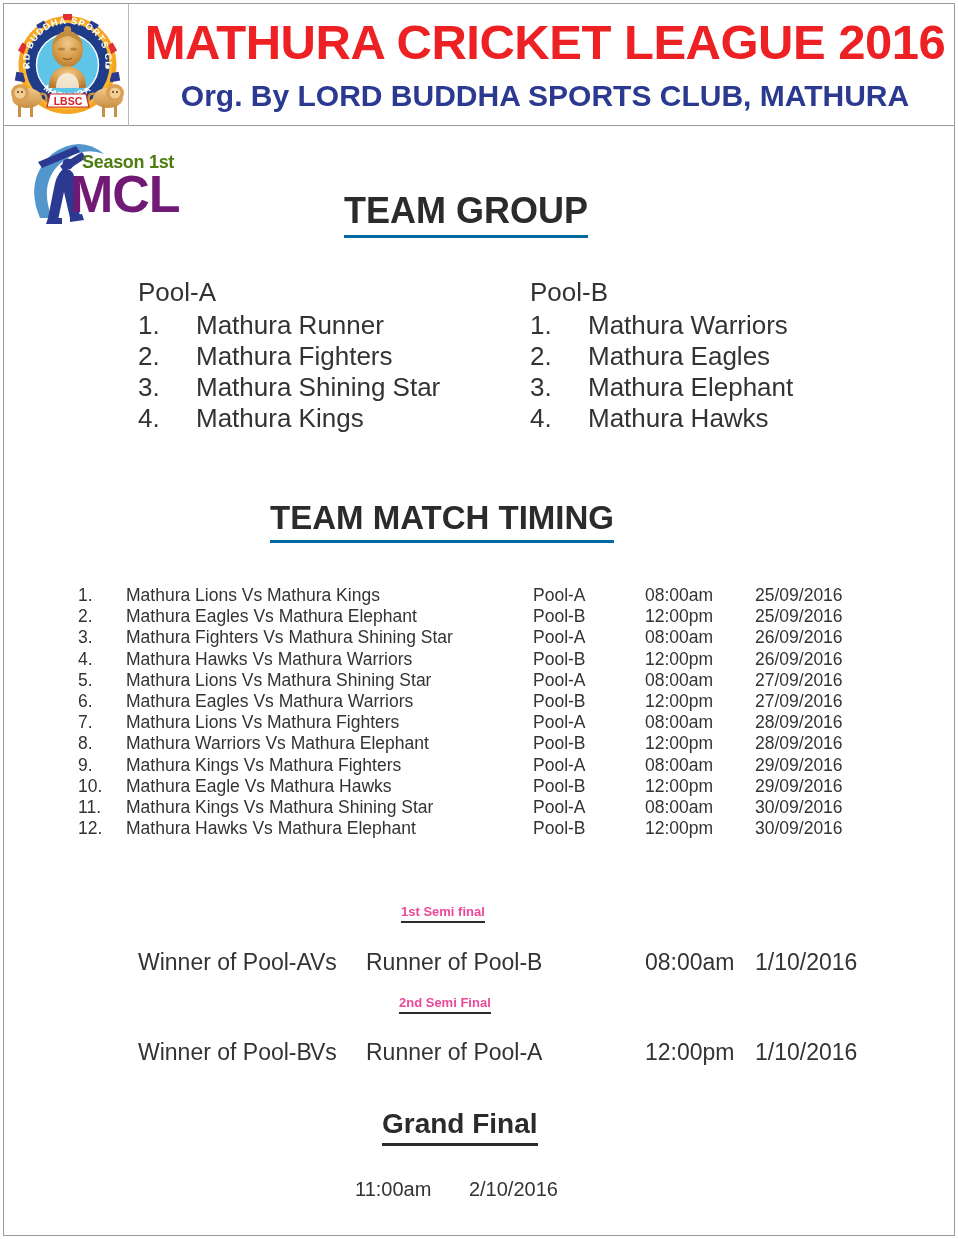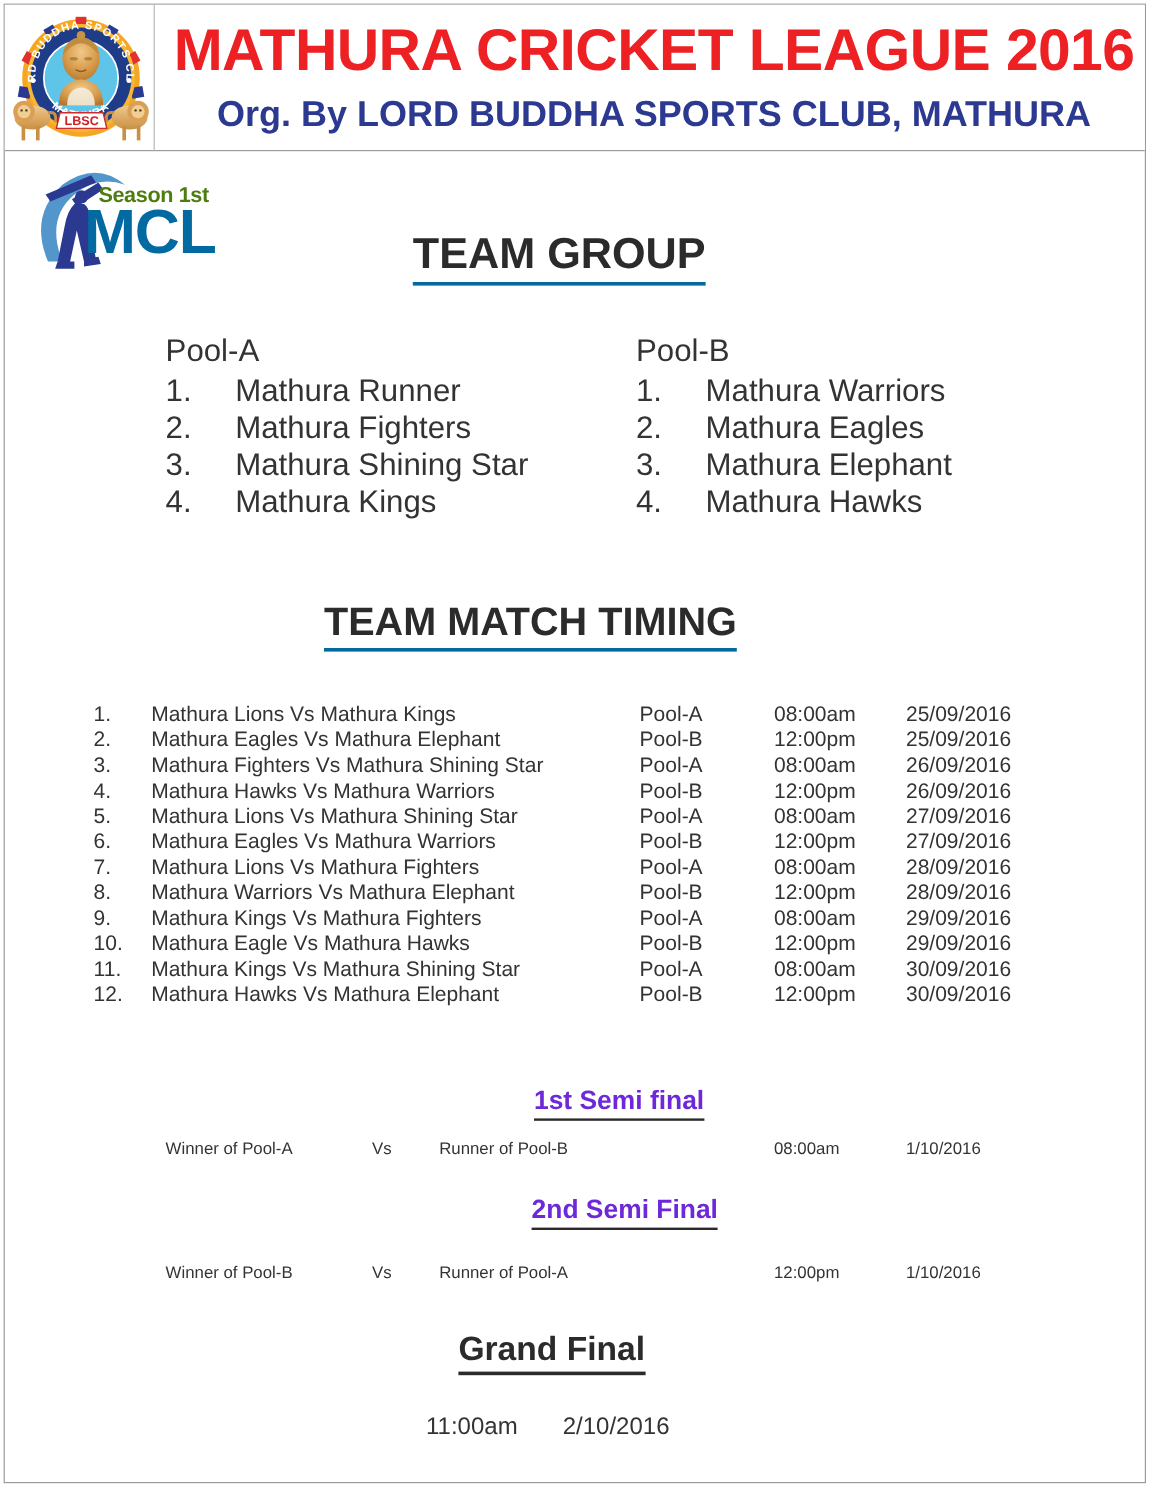--- a/index.html
+++ b/index.html
@@ -107,21 +107,21 @@
     font-weight: bold;
     color: #4d7c0f;
     letter-spacing: -0.3px;
   }
   .mcl-word {
     position: absolute;
     left: 70px;
     top: 168px;
     font-size: 52px;
     font-weight: bold;
-    color: #0369a1;
+    color: #701a75;
     letter-spacing: -1px;
     line-height: 52px;
   }
 
   
   .heading {
     position: absolute;
     font-weight: bold;
     color: #2b2b2b;
     white-space: nowrap;
@@ -138,24 +138,23 @@
   }
   #h-match-timing {
     left: 270px;
     top: 499px;
     font-size: 33px;
   }
 
   .sub-heading {
     position: absolute;
     font-weight: bold;
-    font-size: 22px;
-    color: #6d28d9;
-    white-space: nowrap;
-    margin-left: 44px;
+    font-size: 13px;
+    color: #ec4899;
+    white-space: nowrap;
   }
   .sub-heading .htext {
     display: inline-block;
     border-bottom: 2px solid #2b2b2b;
     padding-bottom: 2px;
   }
   #h-semi1 { left: 401px; top: 904px; }
   #h-semi2 { left: 399px; top: 995px; }
 
   #h-grand-final {
@@ -213,27 +212,27 @@
   .m-match { position: absolute; left: 48px;  }
   .m-pool  { position: absolute; left: 455px; }
   .m-time  { position: absolute; left: 567px; }
   .m-date  { position: absolute; left: 677px; }
 
   
   .semi-row {
     position: absolute;
     left: 138px;
     width: 760px;
-    font-size: 14px;
+    font-size: 23px;
     color: #333333;
     height: 22px;
     white-space: nowrap;
   }
   #semi-row-1 { top: 949px; }
-  #semi-row-2 { top: 1039px; margin-top: 13px; }
+  #semi-row-2 { top: 1039px; }
   .s-left  { position: absolute; left: 0px; }
   .s-vs    { position: absolute; left: 172px; }
   .s-right { position: absolute; left: 228px; }
   .s-time  { position: absolute; left: 507px; }
   .s-date  { position: absolute; left: 617px; }
 
   
   #final-row {
     position: absolute;
     left: 355px;

